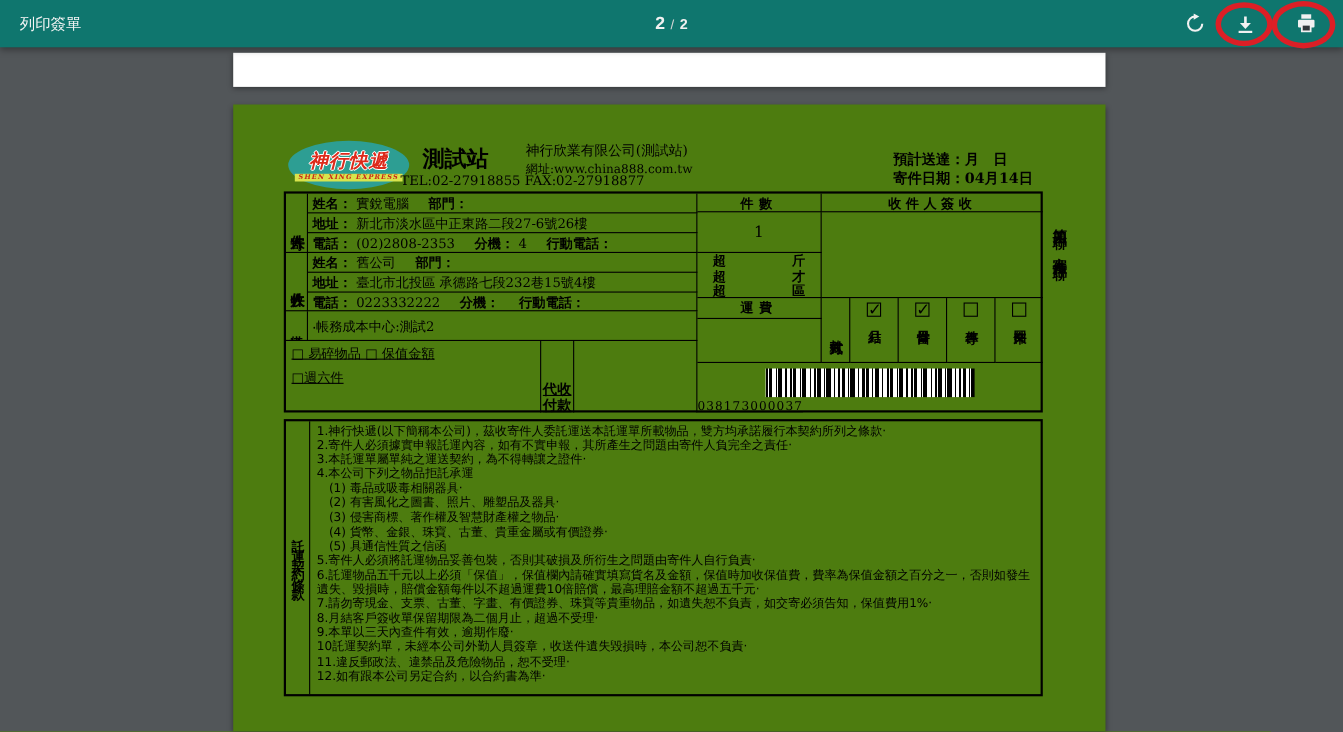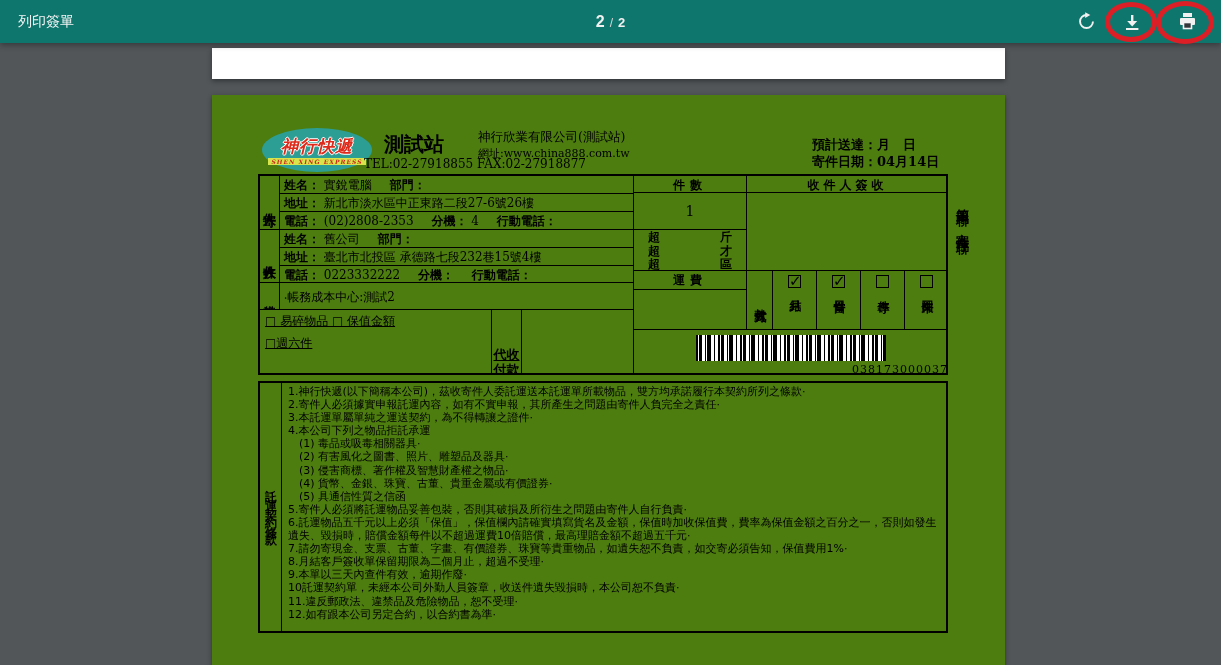--- a/index.html
+++ b/index.html
@@ -49,21 +49,21 @@
   .row b { font-weight:bold; }
   .row .v { margin-right:14px; }
   .hdr { font-weight:bold; text-align:center; letter-spacing:5px; padding-top:1px; font-size:12px; }
   .over-line { display:flex; justify-content:space-between; padding:0 14px; font-weight:bold; font-size:12px; line-height:13.5px; }
   .payopt { display:flex; flex-direction:column; align-items:center; }
   .cb { width:13px; height:13px; border:1px solid #000; margin:4px auto 3px; font-size:15px; line-height:10px;
     font-weight:bold; text-align:center; font-family:"DejaVu Sans", sans-serif; }
   .pv { writing-mode:vertical-rl; text-orientation:upright; font-weight:bold; font-size:12px; line-height:1.15; }
   .barcode { width:190px; height:26px; margin:5px auto 0;
     background:repeating-linear-gradient(90deg,#000 0 2px,#fff 2px 3px,#000 3px 6px,#fff 6px 9px,#000 9px 10px,#fff 10px 11px,#000 11px 15px,#fff 15px 18px,#000 18px 19px,#fff 19px 22px); }
-  .bc-num { text-align:right; font-size:11px; margin-top:2px; letter-spacing:1px; }
+  .bc-num { text-align:left; font-size:11px; margin-top:2px; letter-spacing:1px; }
   .copylab { position:absolute; left:741px; top:103px; writing-mode:vertical-rl; text-orientation:upright;
     font-size:13px; letter-spacing:3px; font-weight:bold; }
 
   
   .terms { position:absolute; left:46px; top:286px; width:690px; height:252px; border:2px solid #000;
     font-family:"DejaVu Sans", sans-serif; }
   .terms-lab { position:absolute; left:0; top:0; width:22px; height:248px; border-right:1px solid #000;
     display:flex; align-items:center; justify-content:center; }
   .terms-lab span { writing-mode:vertical-rl; text-orientation:upright; font-size:12px; font-weight:bold; letter-spacing:9px; }
   .terms-text { position:absolute; left:22px; top:0; width:666px; height:248px; padding:2px 8px 0 6px;

